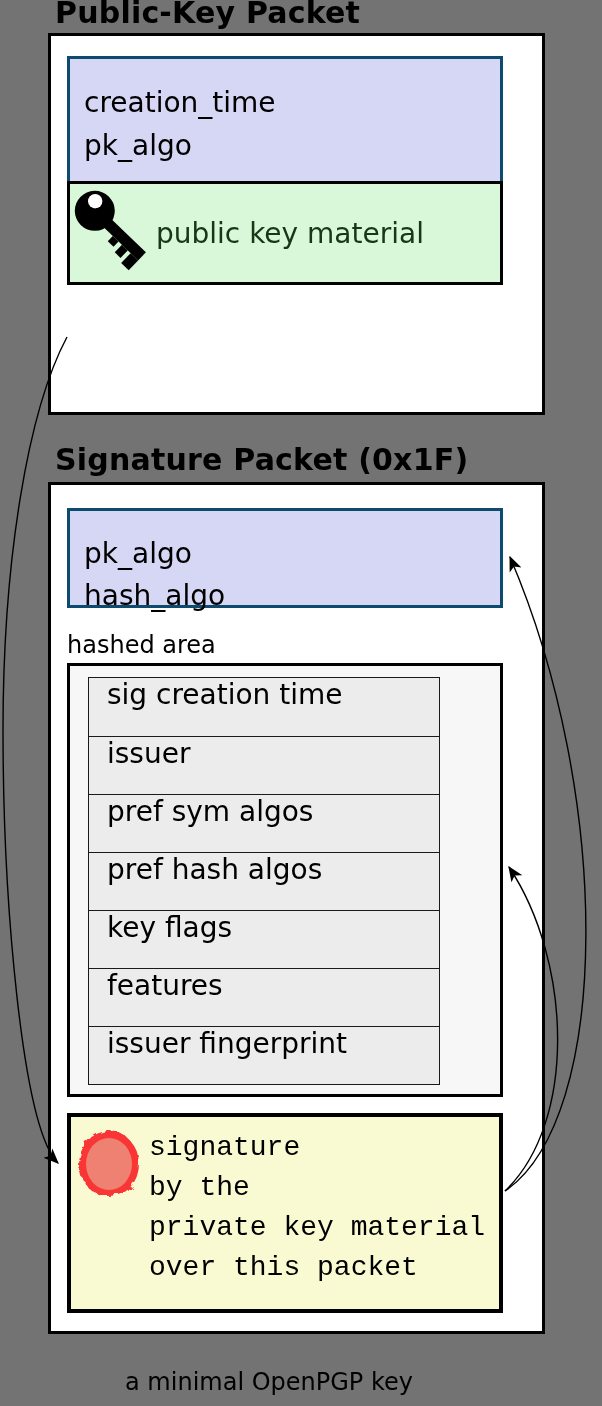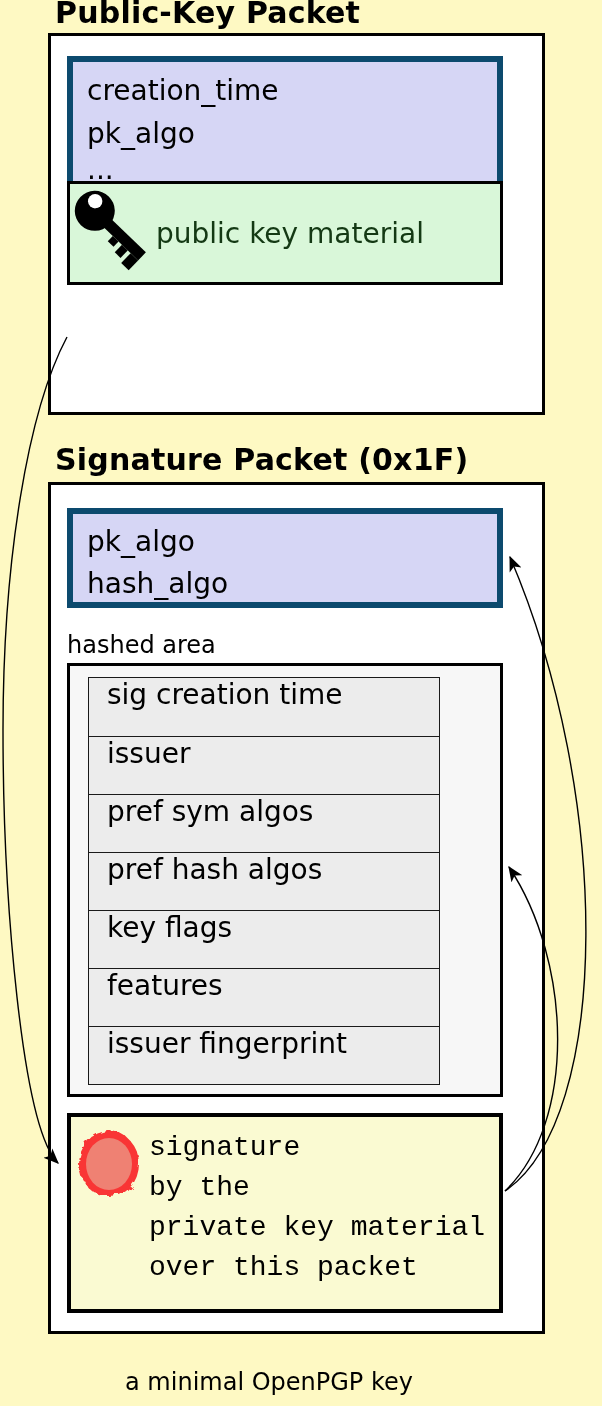--- a/index.html
+++ b/index.html
@@ -1,28 +1,28 @@
 <!DOCTYPE html>
 <html style="--header-bg: #d6d6f5; --key-material-bg: #d9f7d9; --key-material-text: #143914; --signature-bg: #fafad2; --hashed-area-bg: #f7f7f7; --subpacket-bg: #ececec; --seal-ring: #f93434; --seal-fill: #ef8173; --line: #000000;"><head>
 <meta charset="utf-8">
 <style>
   html,body{margin:0;padding:0;background:#fff;}
   .canvas{
-    position:relative;width:602px;height:1406px;background:#fef9c3;overflow:hidden;
+    position:relative;width:602px;height:1406px;background:#737373;overflow:hidden;
     font-family:"DejaVu Sans","Liberation Sans",sans-serif;color:#000;
   }
   .abs{position:absolute;}
   .title{font-weight:700;font-size:30px;line-height:34px;letter-spacing:.2px;white-space:nowrap;}
   .t1{left:55px;top:-4px;}
   .t2{left:55px;top:443px;}
   .outer{border:3px solid #000;background:#fff;box-sizing:border-box;}
   .box1{left:48px;top:33px;width:497px;height:382px;}
   .box2{left:48px;top:482px;width:497px;height:852px;}
-  .hdr{border:6px solid #0c4a6e;background:var(--header-bg,#d6d6f5);box-sizing:border-box;
-       font-size:28px;padding:7px 0 0 14px;}
+  .hdr{border:3px solid #0c4a6e;background:var(--header-bg,#d6d6f5);box-sizing:border-box;
+       font-size:28px;padding:22px 0 0 14px;}
   .hdr1{left:67px;top:56px;width:436px;height:134px;}
   .hdr2{left:67px;top:508px;width:436px;height:100px;}
   .fline{line-height:43px;white-space:nowrap;}
   .fline2{line-height:42px;white-space:nowrap;}
   .material{left:67px;top:181px;width:436px;height:104px;border:3px solid #000;
     background:var(--key-material-bg,#d9f7d9);box-sizing:border-box;}
   .mat-label{position:absolute;left:86px;top:33px;font-size:28px;
     color:var(--key-material-text,#143914);white-space:nowrap;}
   .key-svg{position:absolute;left:4px;top:6px;}
   .hashed-label{left:67px;top:629px;font-size:24px;line-height:32px;white-space:nowrap;}

